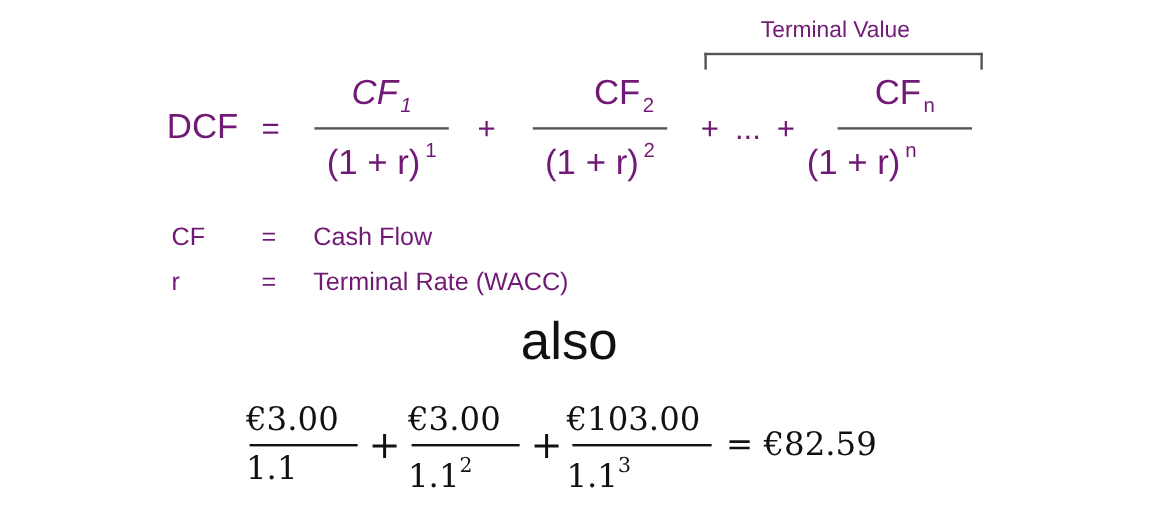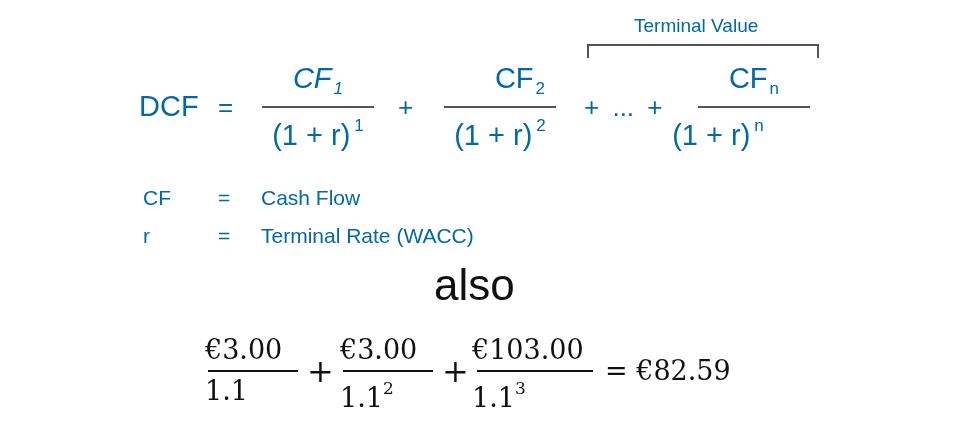--- a/index.html
+++ b/index.html
@@ -1,17 +1,17 @@
 <!DOCTYPE html>
 <html><head>
 <meta charset="utf-8">
 <style>
   html, body { margin: 0; padding: 0; background: #ffffff; }
   body { width: 960px; height: 440px; position: relative; overflow: hidden; }
-  .sans { font-family: "Liberation Sans", "DejaVu Sans", sans-serif; color: #0369a1; }
+  .sans { font-family: "Liberation Sans", "DejaVu Sans", sans-serif; color: #701a75; }
   .serif { font-family: "DejaVu Serif", "Liberation Serif", serif; color: #111; }
   .abs { position: absolute; }
   .frac-line { position: absolute; height: 1.5px; background: #555; }
   .frac-line2 { position: absolute; height: 2px; background: #111; }
   .big { font-size: 29px; }
   .num { font-size: 29px; text-align: center; white-space: nowrap; }
   .sub { font-size: 17px; vertical-align: -6px; margin-left: 2px; }
   .sup { font-size: 17px; vertical-align: 14px; margin-left: 4px; }
   .op { font-size: 26px; }
   .bracket { position: absolute; border: 2px solid #555; border-bottom: none; }

